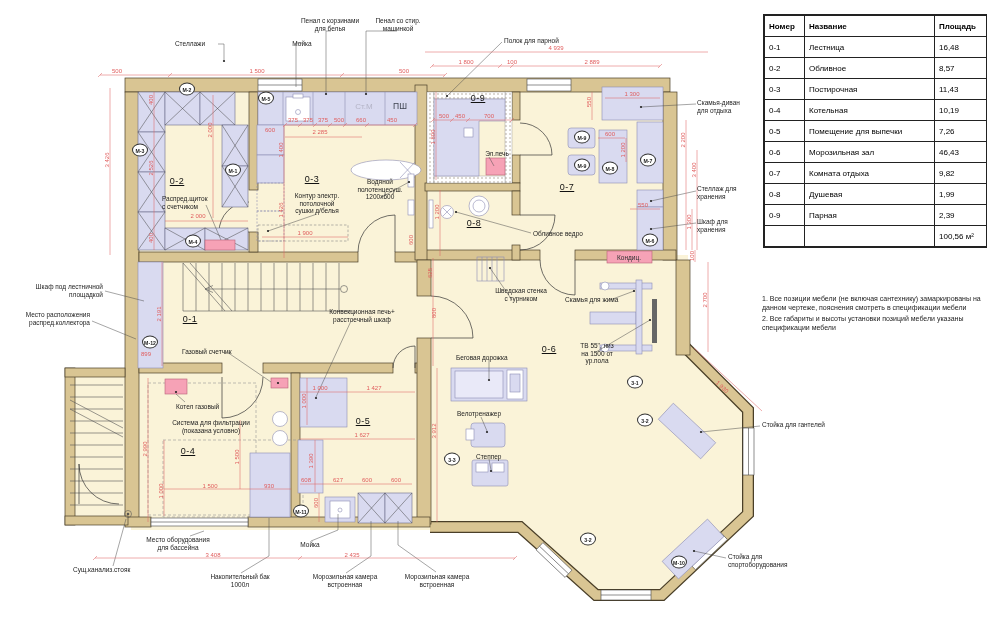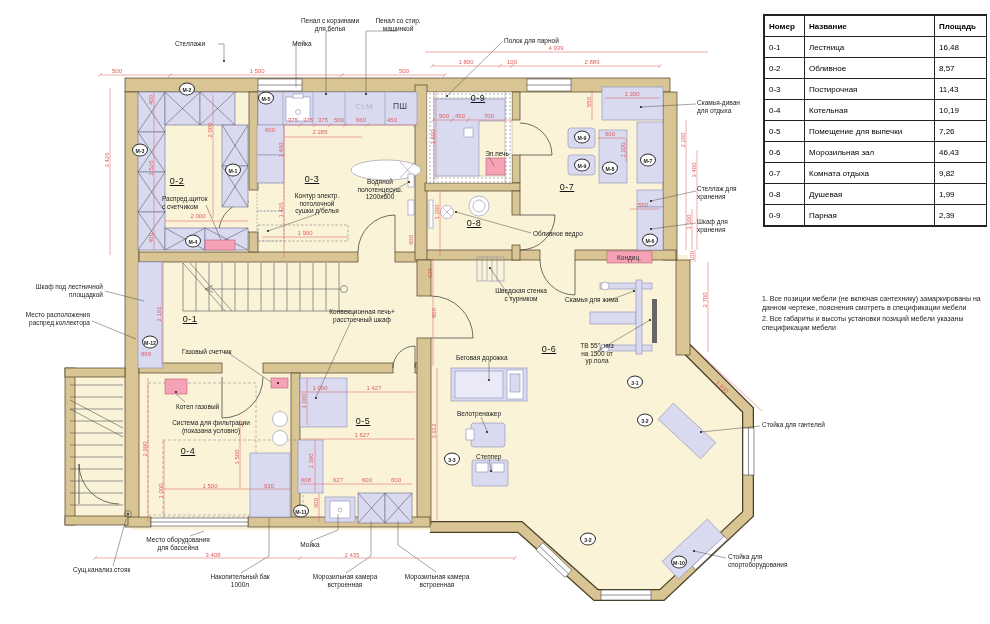--- a/index.html
+++ b/index.html
@@ -520,20 +520,25 @@
           <tr>
             <td>0-8</td>
             <td>Душевая</td>
             <td>1,99</td>
           </tr>
           <tr>
             <td>0-9</td>
             <td>Парная</td>
             <td>2,39</td>
           </tr>
+          <tr>
+            <td></td>
+            <td></td>
+            <td>100,56 м²</td>
+          </tr>
         </tbody>
   </table>
 </div>
 
 <div class="notes" id="notes">
       <div>1. Все позиции мебели (не включая сантехнику) замаркированы на данном чертеже, пояснения смотреть в спецификации мебели</div>
       <div>2. Все габариты и высоты установки позиций мебели указаны спецификации мебели</div>
     </div>
 
 </div>

